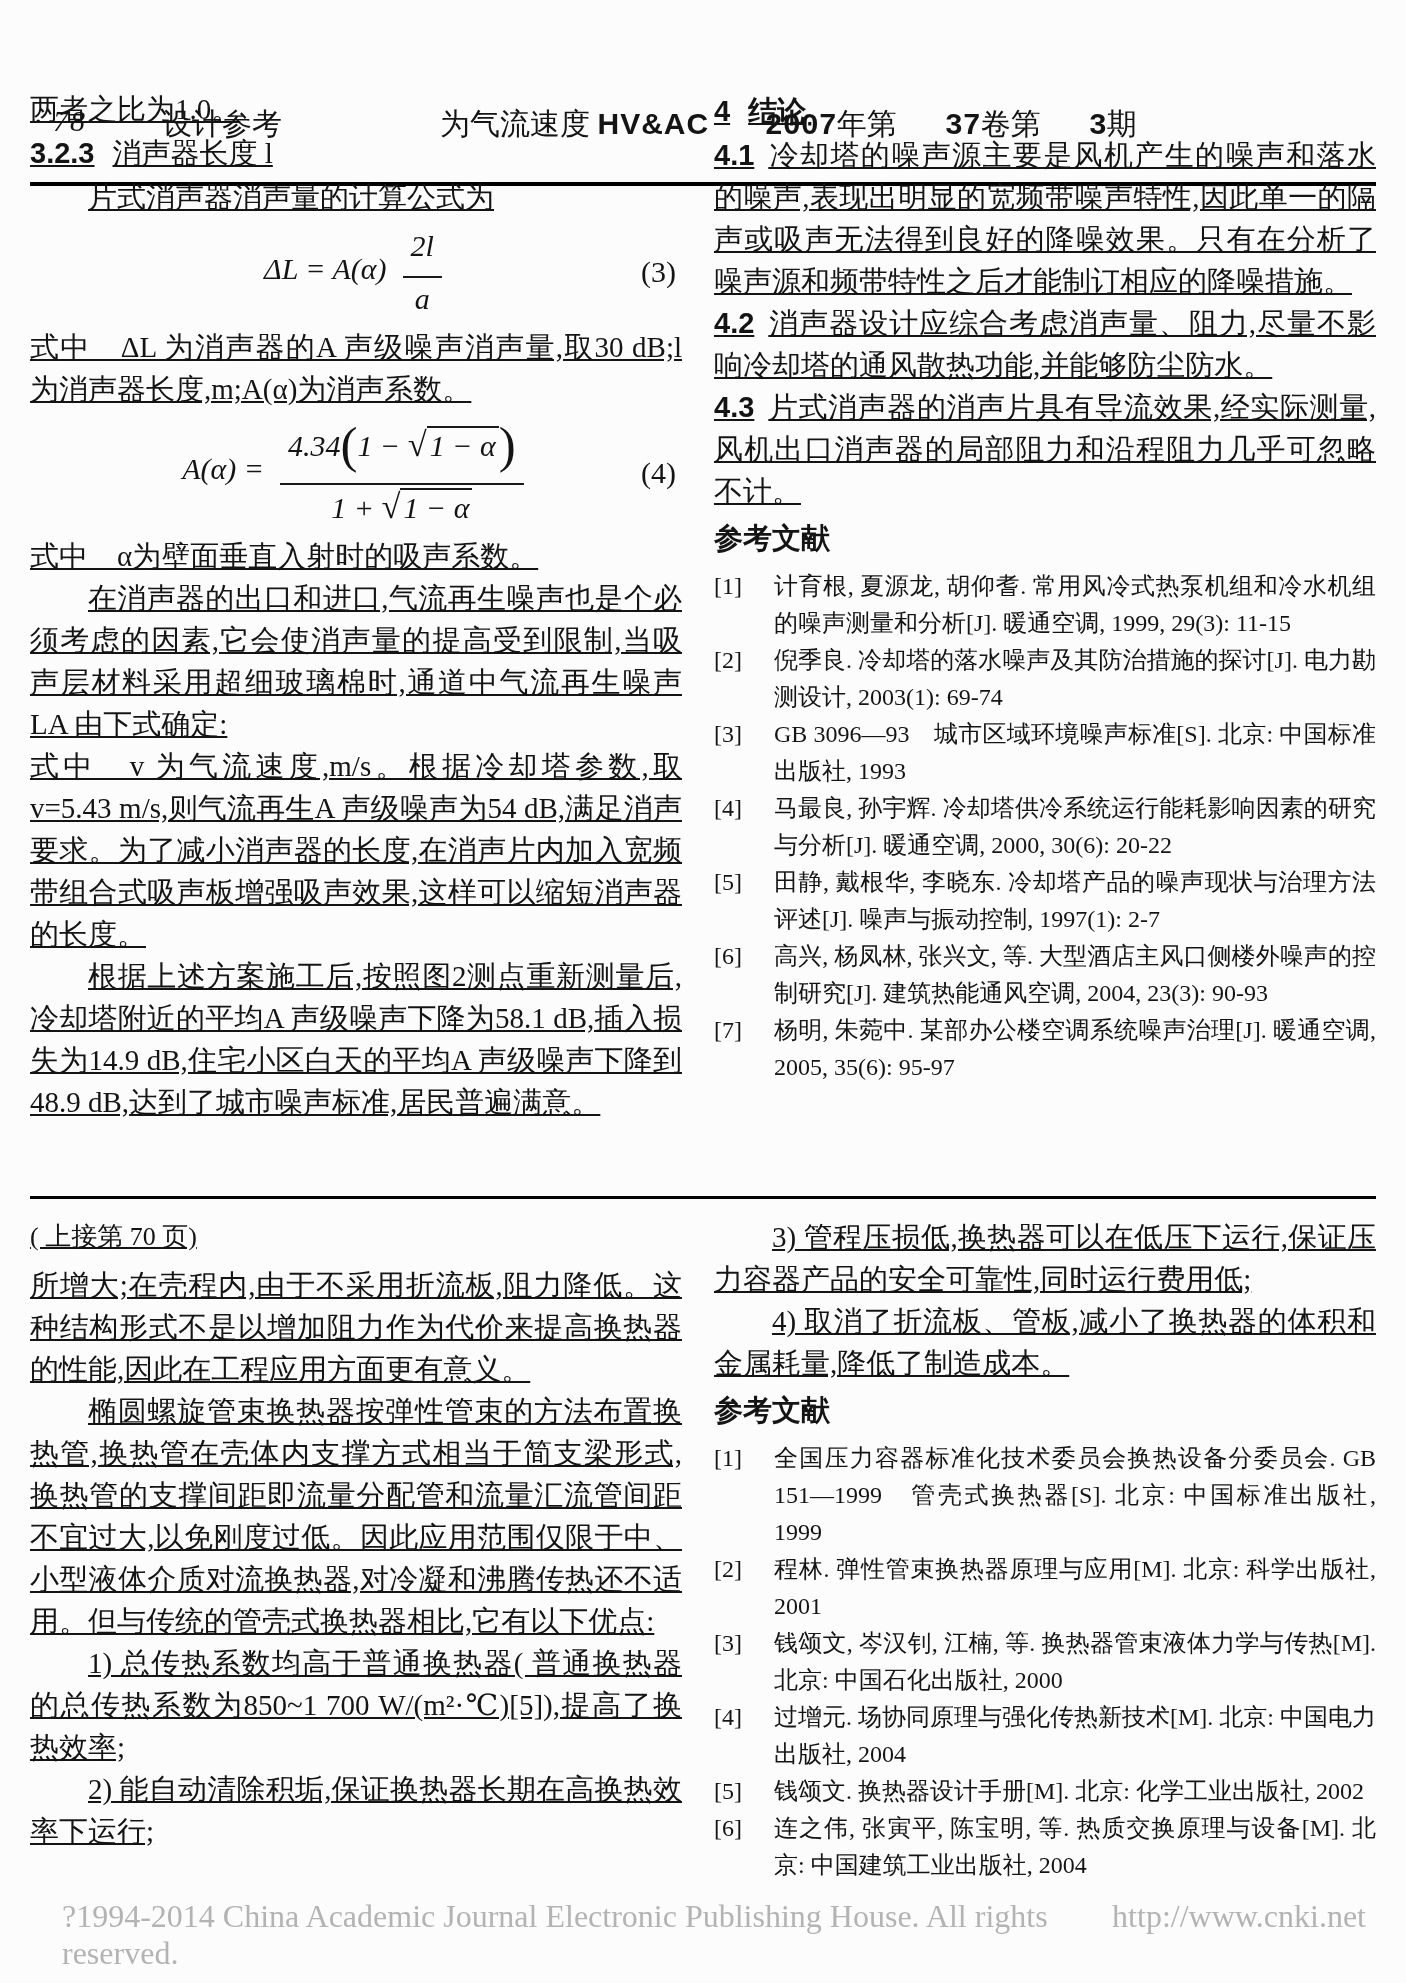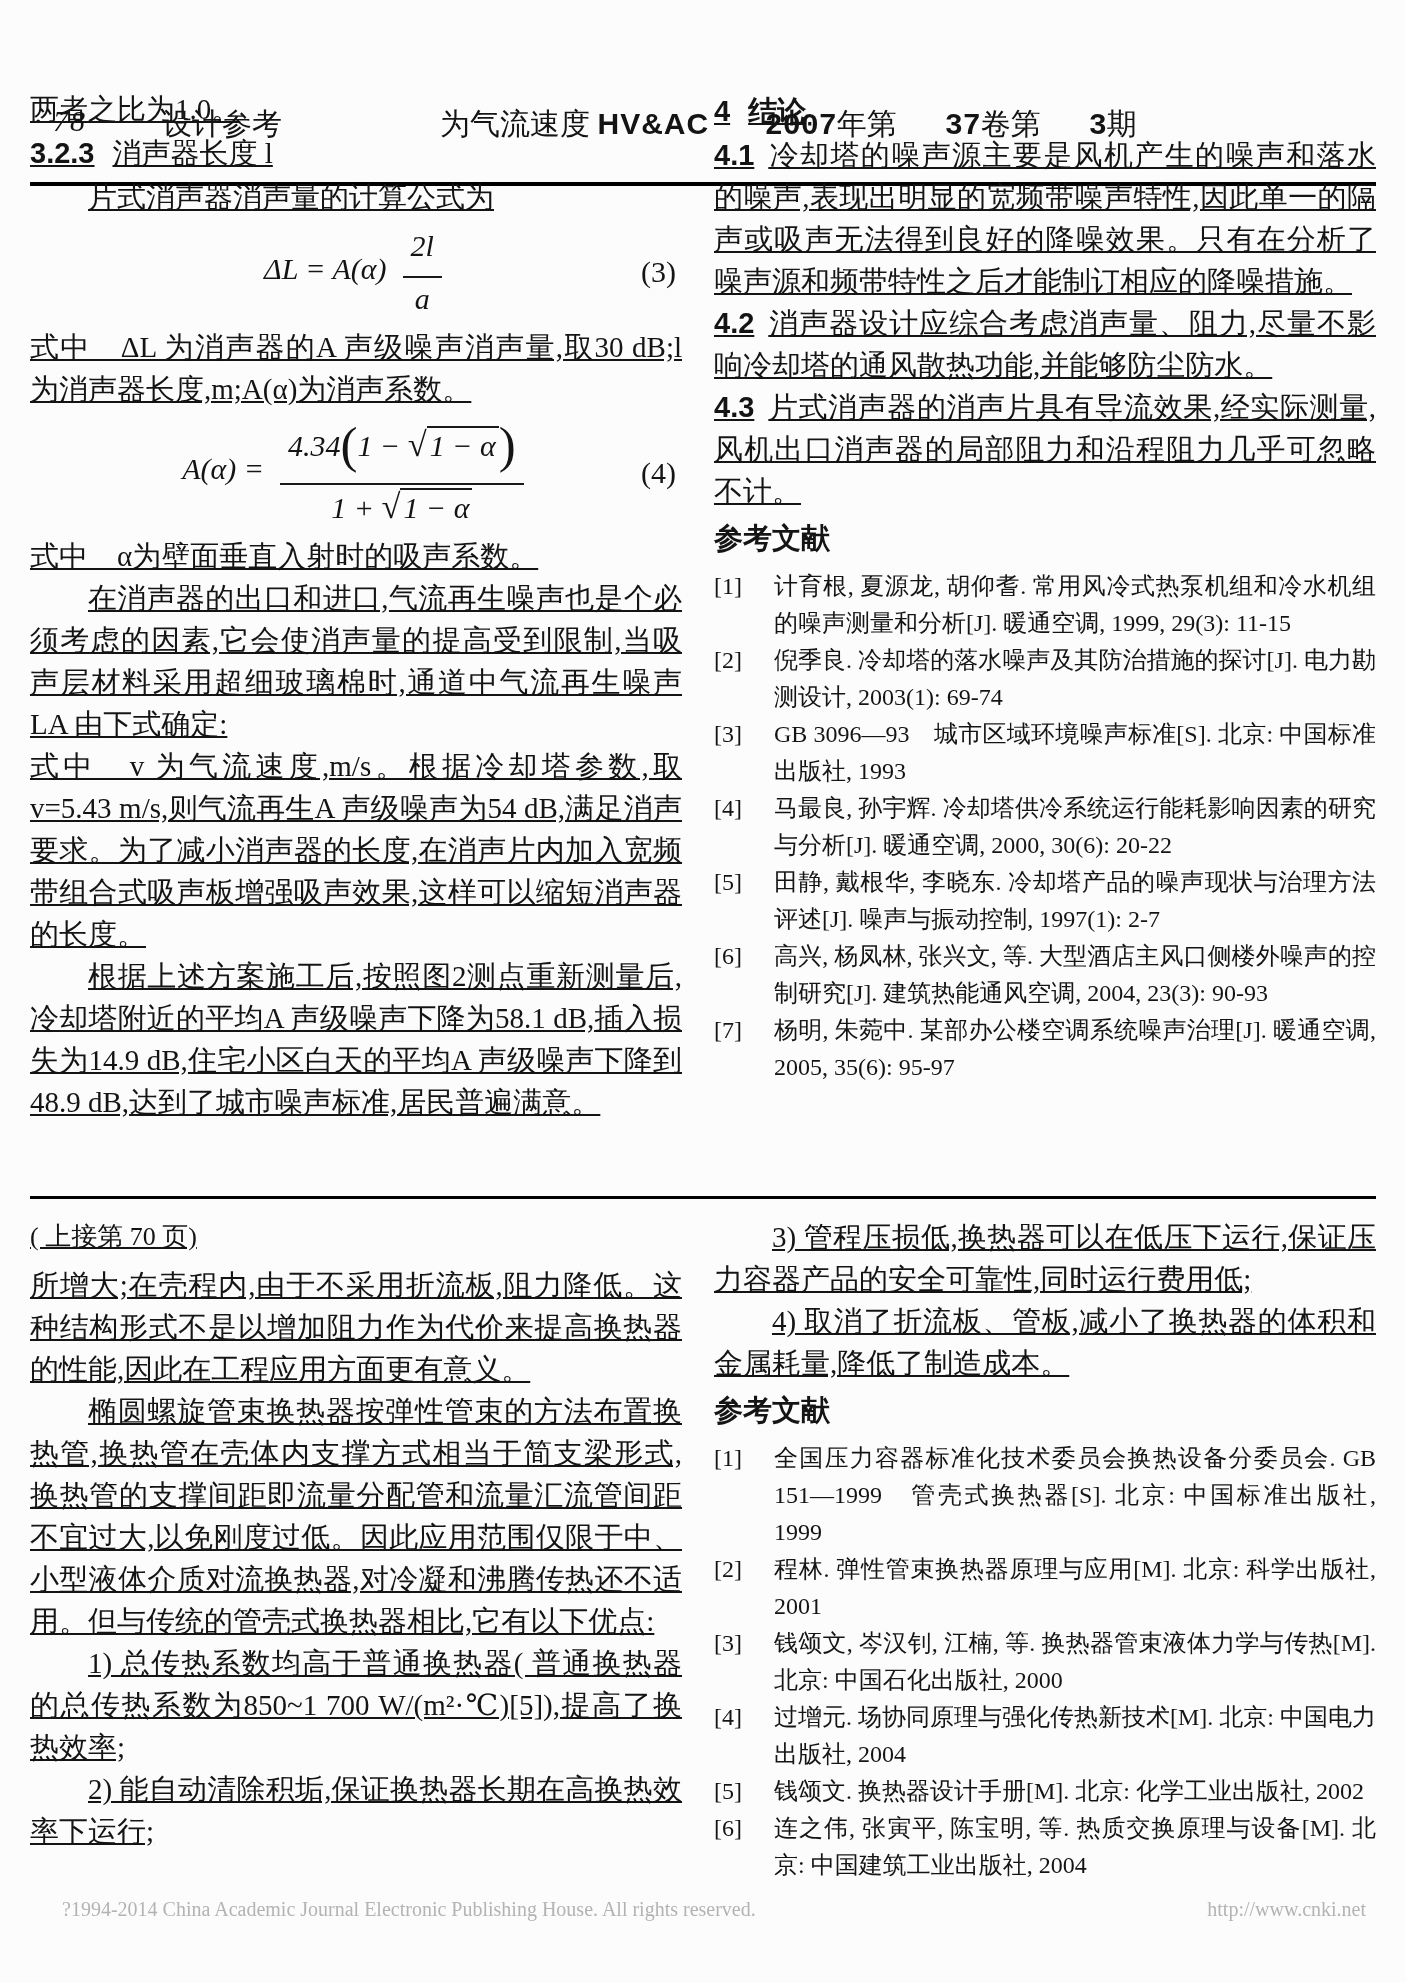--- a/index.html
+++ b/index.html
@@ -47,21 +47,21 @@
   .bigp{font-style:normal;font-size:1.7em;vertical-align:-0.12em;line-height:1;}
   .eq-lhs{margin-right:10px;}
   .refs-title{margin:8px 0 6px;font-family:Liberation Mono, monospace;font-weight:bold;font-size:29px;}
   .ref{display:flex;font-size:24px;line-height:37px;text-align:justify;}
   .ref .ref-num{flex:none;width:60px;}
   .ref .ref-text{flex:1;}
   .cont-note{font-size:26px;margin-bottom:6px;}
   .watermark{
     position:absolute;left:62px;top:1898px;right:40px;
     display:flex;justify-content:space-between;
-    color:#b3b3b3;font-size:20px;font-family:"Liberation Serif",serif;
+    color:#b3b3b3;font-size:32px;font-family:"Liberation Serif",serif;
     pointer-events:none;
   }
   .sub{font-size:0.65em;vertical-align:-0.25em;}
 </style>
 </head>
 <body>
 
 <div class="page-header">
   <span class="hdr-pageno">· 78 ·</span>
   <span class="hdr-label">设计参考</span>

